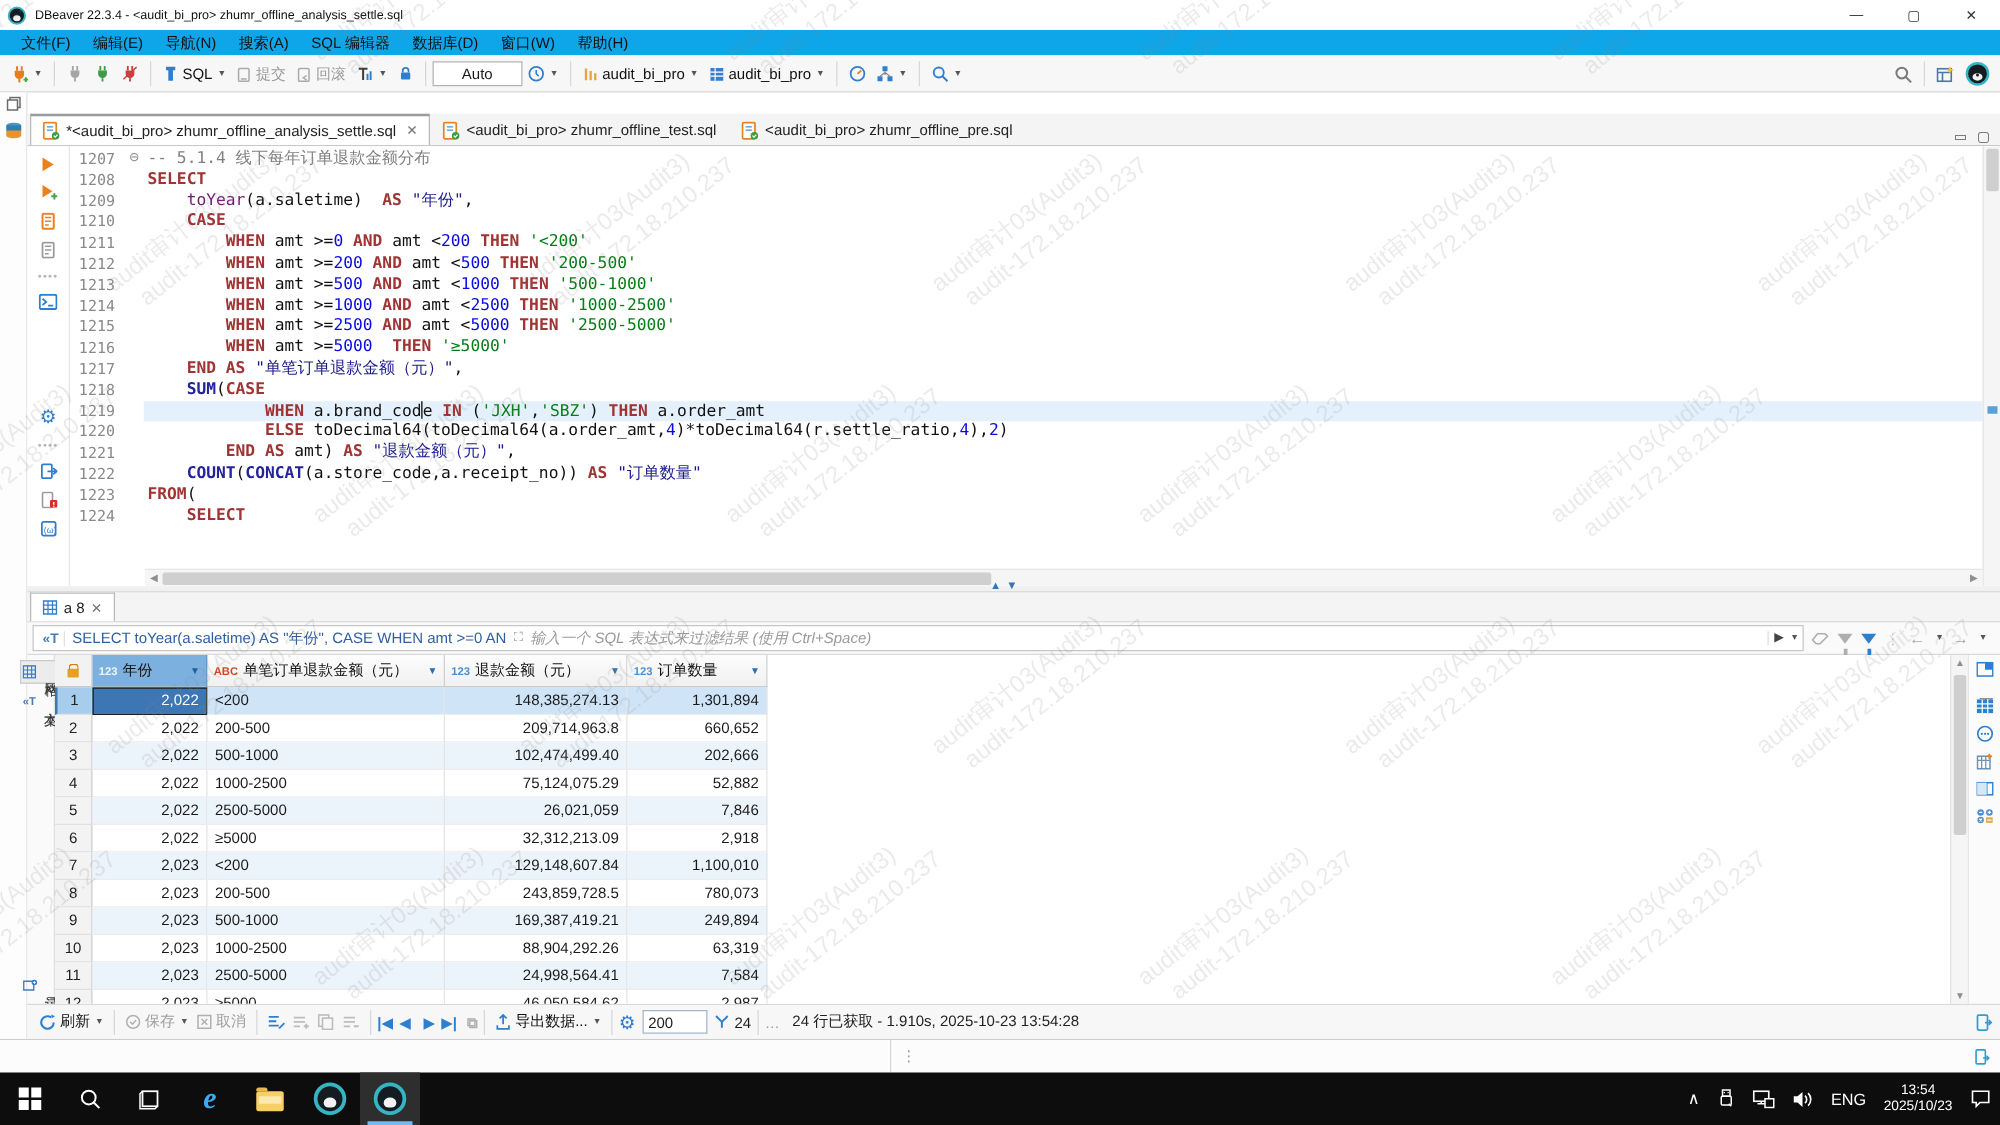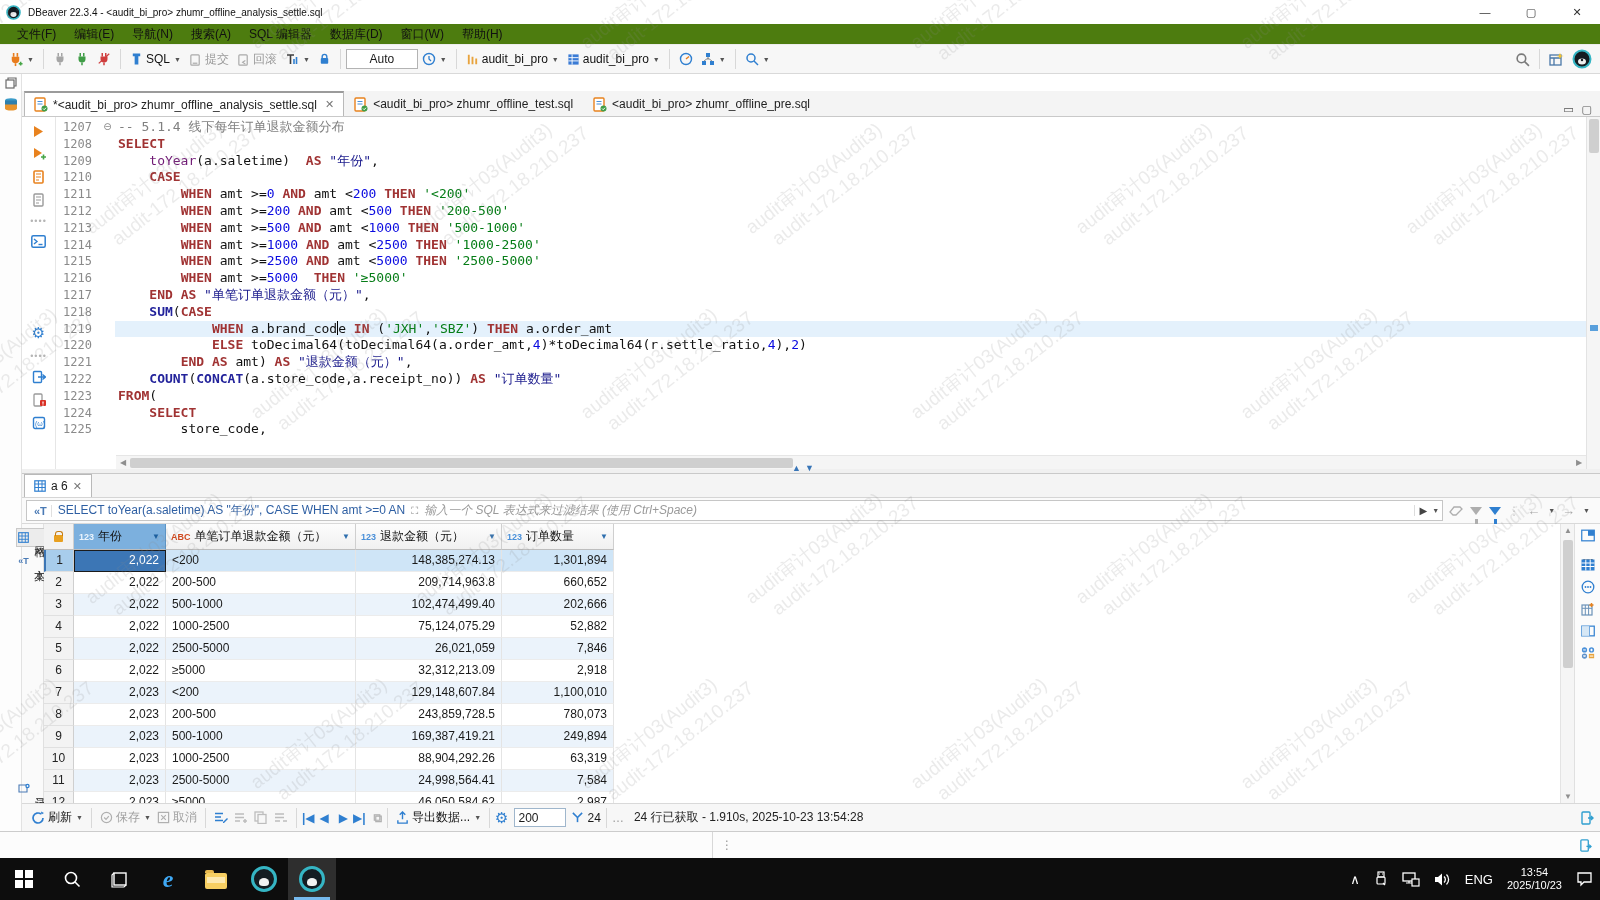--- a/index.html
+++ b/index.html
@@ -6,21 +6,21 @@
   html,body { margin:0; padding:0; width:1600px; height:900px; overflow:hidden;
     font-family:"Liberation Sans","DejaVu Sans",sans-serif; font-size:12px; color:#1a1a1a; background:#fff; }
   #app { position:absolute; left:0; top:0; width:1600px; height:858px; background:#fff; }
   #taskbar { position:absolute; left:0; bottom:0; width:1600px; height:42px; background:#0d0d0d; display:flex; align-items:stretch; z-index:60; }
 
   
   .titlebar { height:24px; display:flex; align-items:center; padding-left:6px; gap:7px; background:#fff; }
   .titlebar .ttl { font-size:10px; color:#111; }
   .win-controls { margin-left:auto; display:flex; }
   .win-btn { width:46px; height:24px; display:flex; align-items:center; justify-content:center; color:#333; font-size:11px; }
-  .menubar { height:20px; display:flex; align-items:center; padding-left:8px; background:#4d7c0f; }
+  .menubar { height:20px; display:flex; align-items:center; padding-left:8px; background:#0ea5e9; }
   .menu-item { padding:2px 9px; font-size:12px; color:#111; }
   .maintoolbar { height:30px; display:flex; align-items:center; background:#f7f7f7; border-top:1px solid #ececec; border-bottom:1px solid #d9d9d9; padding:0 4px; }
   .tbtn { display:flex; align-items:center; gap:3px; padding:3px 4px; border-radius:2px; }
   .tbtn .lbl { font-size:12px; color:#111; }
   .tbtn.disabled .lbl { color:#9a9a9a; }
   .dd { font-size:7px; color:#555; margin-left:1px; }
   .tsep { width:1px; height:20px; background:#d8d8d8; margin:0 5px; }
   .autobox { border:1px solid #b3b3b3; background:#fff; width:72px; height:20px; display:flex; align-items:center; justify-content:center; font-size:12px; }
 
   
@@ -527,25 +527,20 @@
               <div class="cl">
                 <span class="ln">1223</span>
                 <span class="fold"></span>
                 <span class="lc"><span class="tk-k">FROM</span><span class="tk-p">(</span></span>
               </div>
               <div class="cl">
                 <span class="ln">1224</span>
                 <span class="fold"></span>
                 <span class="lc"><span class="tk-p">    </span><span class="tk-k">SELECT</span></span>
               </div>
-              <div class="cl">
-                <span class="ln">1225</span>
-                <span class="fold"></span>
-                <span class="lc"><span class="tk-p">        store_code,</span></span>
-              </div>
             </div>
         </div>
         <div id="edvscroll">
           <div class="thumb"></div>
             <div class="mark"></div>
         </div>
         <div id="edhscroll">
           <span class="arr">◀</span>
             <div class="track">
               <div class="thumb"></div>
@@ -561,21 +556,21 @@
           </div>
       </div>
 
       <div id="results">
         <div id="rtabs">
           <div class="rtab">
             <svg width="12" height="12" viewBox="0 0 12 12">
                 <rect x="0.8" y="0.8" width="10.4" height="10.4" fill="#fff" stroke="#2f7fd0" stroke-width="1.2"></rect>
                 <path d="M0.8 4h10.4M0.8 7.5h10.4M4.4 0.8v10.4M8 0.8v10.4" stroke="#2f7fd0" stroke-width="1"></path>
               </svg>
-            <span>a 6</span>
+            <span>a 8</span>
             <span class="x">✕</span>
           </div>
         </div>
 
         <div id="filterbar">
           <div class="ffield">
             <span class="ficon">«T</span>
             <span class="fsql">SELECT toYear(a.saletime) AS "年份", CASE WHEN amt &gt;=0 AN</span>
             <span class="fexp">⛶</span>
             <span class="fph">输入一个 SQL 表达式来过滤结果 (使用 Ctrl+Space)</span>

